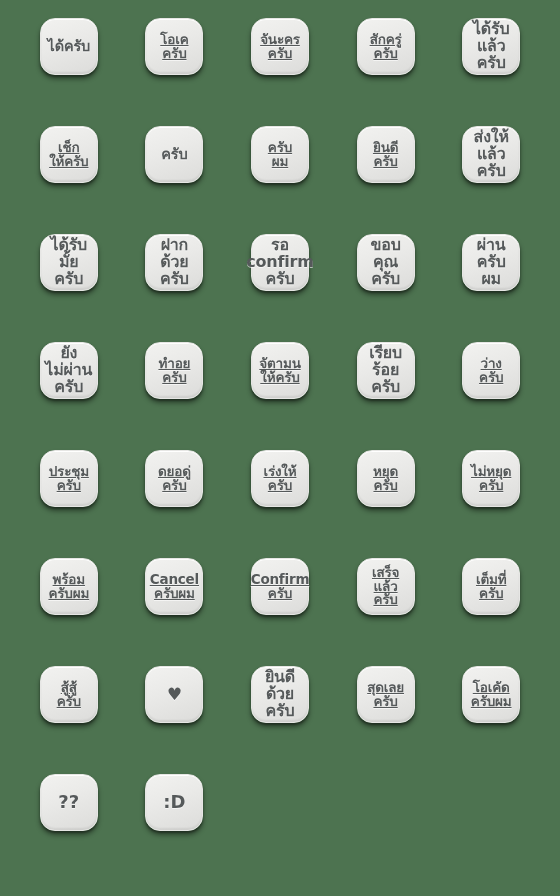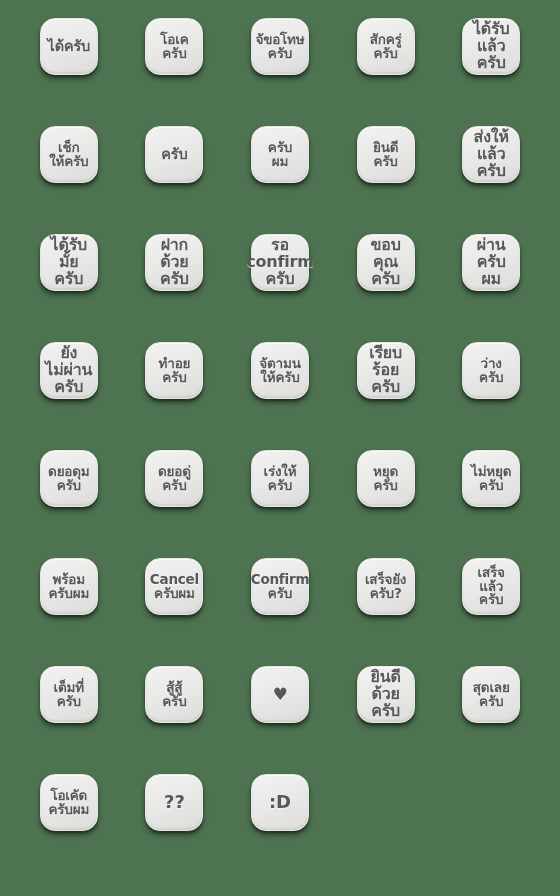--- a/index.html
+++ b/index.html
@@ -57,21 +57,21 @@
     font-weight: 700;
     line-height: 1.02;
     letter-spacing: -0.2px;
     white-space: pre-line;
     text-shadow: 0 1px 0 rgba(255,255,255,0.6);
     word-break: keep-all;
   }
 
   
   .lines-1 .sticker-label { font-size: 14.5px; }
-  .lines-2 .sticker-label { font-size: 13.5px; }
+  .lines-2 .sticker-label { font-size: 13.5px; text-decoration: underline; }
   .lines-3 .sticker-label { font-size: 16px; line-height: 1.05; }
 
   .sticker-label.glyph-heart {
     font-size: 17px;
     line-height: 1;
   }
   .sticker-label.glyph-big {
     font-size: 18px;
     font-weight: 600;
     letter-spacing: 0px;
@@ -87,21 +87,21 @@
       </div>
     </div>
     <div class="cell">
       <div class="sticker lines-2">
         <span class="sticker-label">โอเค
 ครับ</span>
       </div>
     </div>
     <div class="cell">
       <div class="sticker lines-2">
-        <span class="sticker-label">จัขอโทษ
+        <span class="sticker-label">จันะคร
 ครับ</span>
       </div>
     </div>
     <div class="cell">
       <div class="sticker lines-2">
         <span class="sticker-label">สักครู่
 ครับ</span>
       </div>
     </div>
     <div class="cell">
@@ -203,21 +203,21 @@
       </div>
     </div>
     <div class="cell">
       <div class="sticker lines-2">
         <span class="sticker-label">ว่าง
 ครับ</span>
       </div>
     </div>
     <div class="cell">
       <div class="sticker lines-2">
-        <span class="sticker-label">ดยอดุม
+        <span class="sticker-label">ประชุม
 ครับ</span>
       </div>
     </div>
     <div class="cell">
       <div class="sticker lines-2">
         <span class="sticker-label">ดยอดู่
 ครับ</span>
       </div>
     </div>
     <div class="cell">
@@ -251,26 +251,20 @@
       </div>
     </div>
     <div class="cell">
       <div class="sticker lines-2">
         <span class="sticker-label">Confirm
 ครับ</span>
       </div>
     </div>
     <div class="cell">
       <div class="sticker lines-2">
-        <span class="sticker-label">เสร็จยัง
-ครับ?</span>
-      </div>
-    </div>
-    <div class="cell">
-      <div class="sticker lines-2">
         <span class="sticker-label">เสร็จแล้ว
 ครับ</span>
       </div>
     </div>
     <div class="cell">
       <div class="sticker lines-2">
         <span class="sticker-label">เต็มที่
 ครับ</span>
       </div>
     </div>

